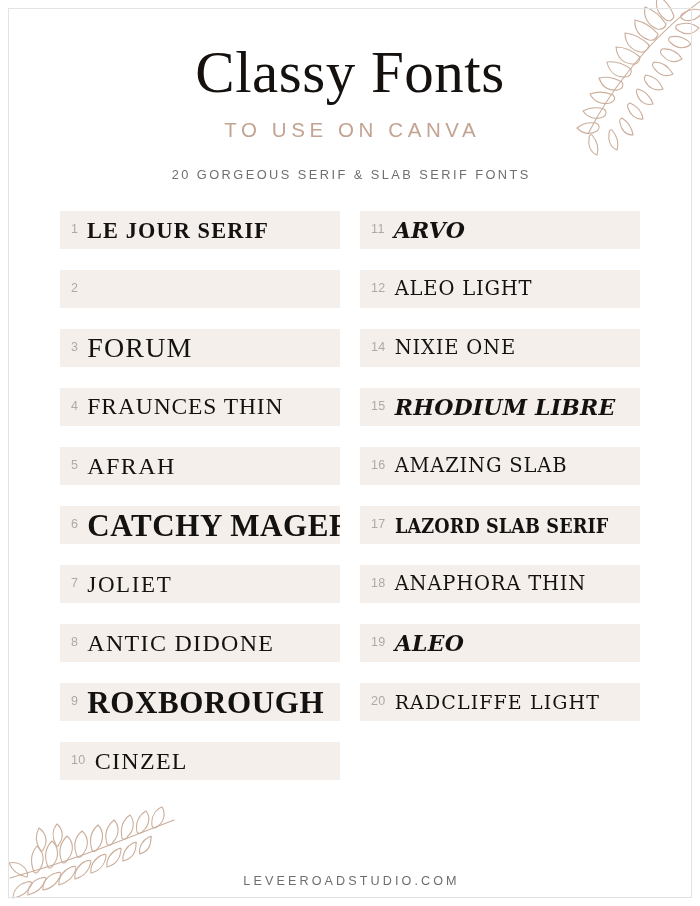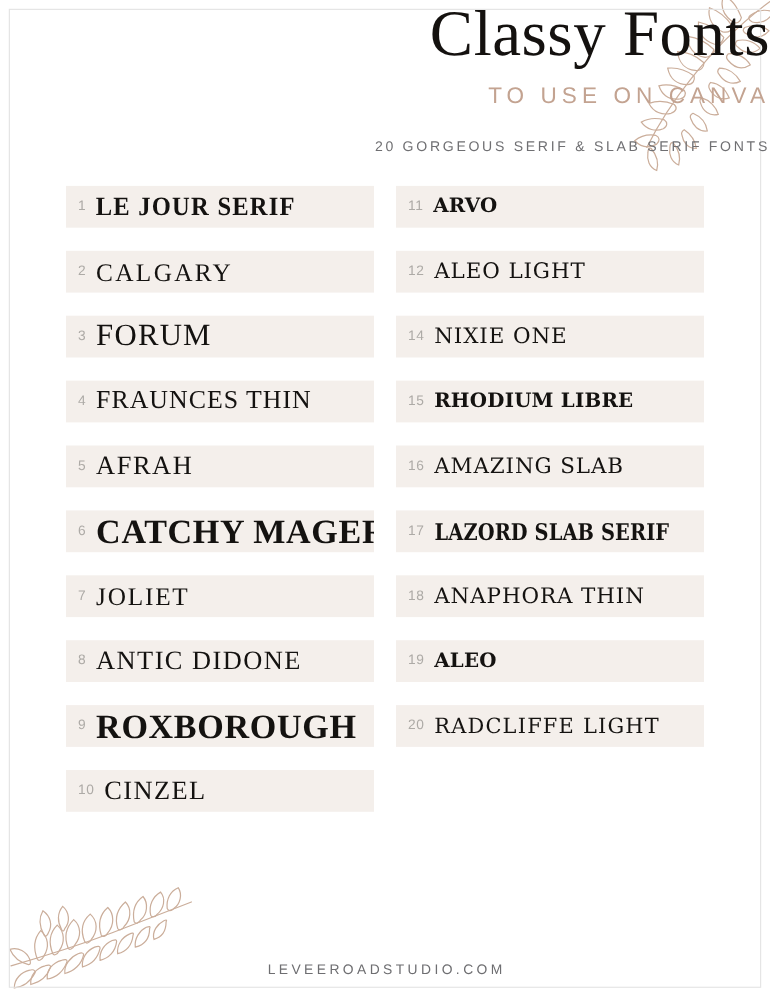--- a/index.html
+++ b/index.html
@@ -51,21 +51,22 @@
     left: 4px;
     bottom: 6px;
     width: 175px;
     height: 120px;
   }
 
   
   .header {
     position: relative;
     z-index: 3;
-    text-align: right;
+    text-align: center;
+    padding-top: 42px;
   }
   .title {
     font-family: "Liberation Serif", serif;
     font-size: 59px;
     line-height: 1.02;
     font-weight: 400;
     color: #14110f;
     letter-spacing: 0.5px;
     margin: 0;
   }
@@ -177,22 +178,23 @@
   }
   .s-serif-bold {
     font-family: "Liberation Serif", serif;
     font-weight: 700;
     font-size: 31px;
     letter-spacing: 0.6px;
   }
   .s-slab-bold {
     font-family: "DejaVu Serif", serif;
     font-weight: 700;
-    font-size: 18px;
+    font-size: 22px;
     letter-spacing: 0.2px;
+    font-style: italic;
   }
   .s-slab-light {
     font-family: "DejaVu Serif", serif;
     font-weight: 400;
     font-size: 19.5px;
     letter-spacing: 0.8px;
     color: #55524f;
   }
   .s-slab-light-pale {
     font-family: "DejaVu Serif", serif;
@@ -309,21 +311,20 @@
   </div>
 
   <div class="lists">
     <div class="column" id="left-col">
         <div class="row">
           <span class="num">1</span>
           <span class="name s-bold-cond">LE JOUR SERIF</span>
         </div>
         <div class="row">
           <span class="num">2</span>
-          <span class="name s-light-wide">CALGARY</span>
         </div>
         <div class="row">
           <span class="num">3</span>
           <span class="name s-reg">FORUM</span>
         </div>
         <div class="row">
           <span class="num">4</span>
           <span class="name s-thin">FRAUNCES THIN</span>
         </div>
         <div class="row">

